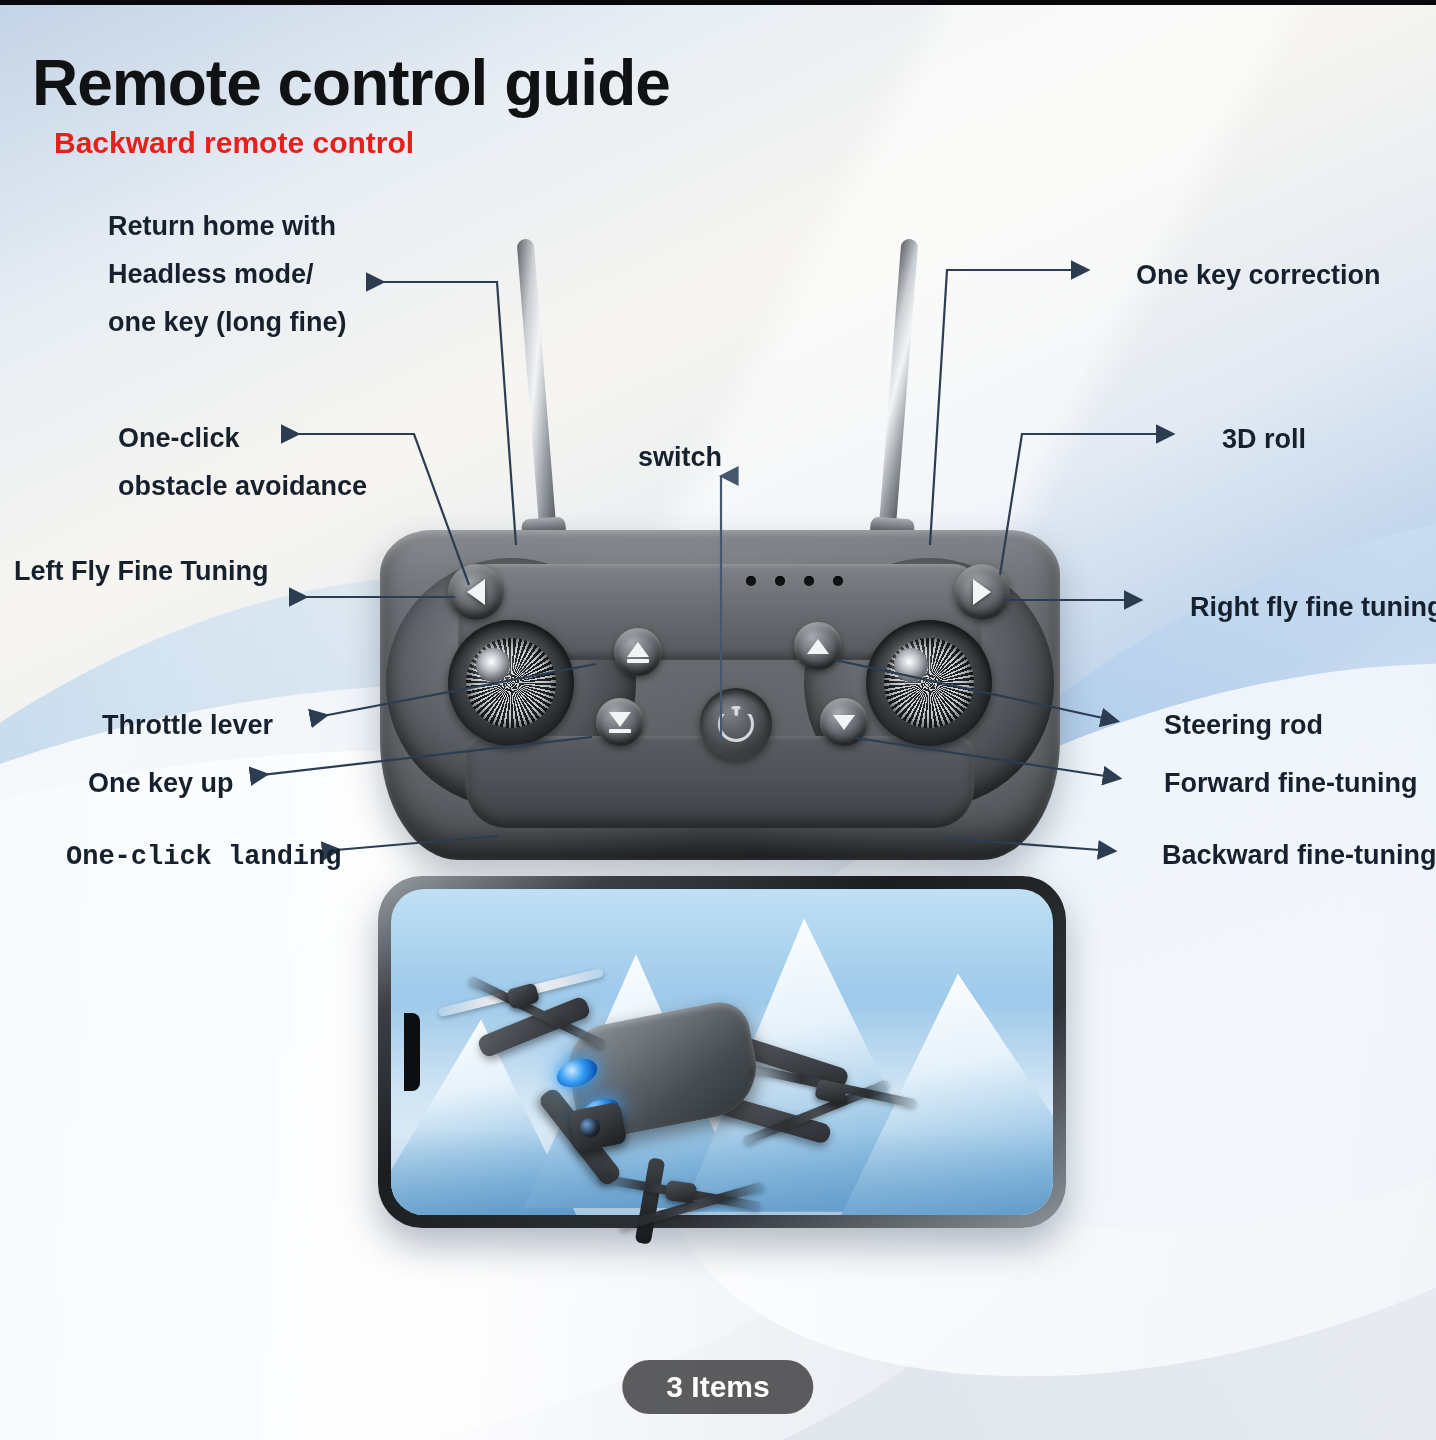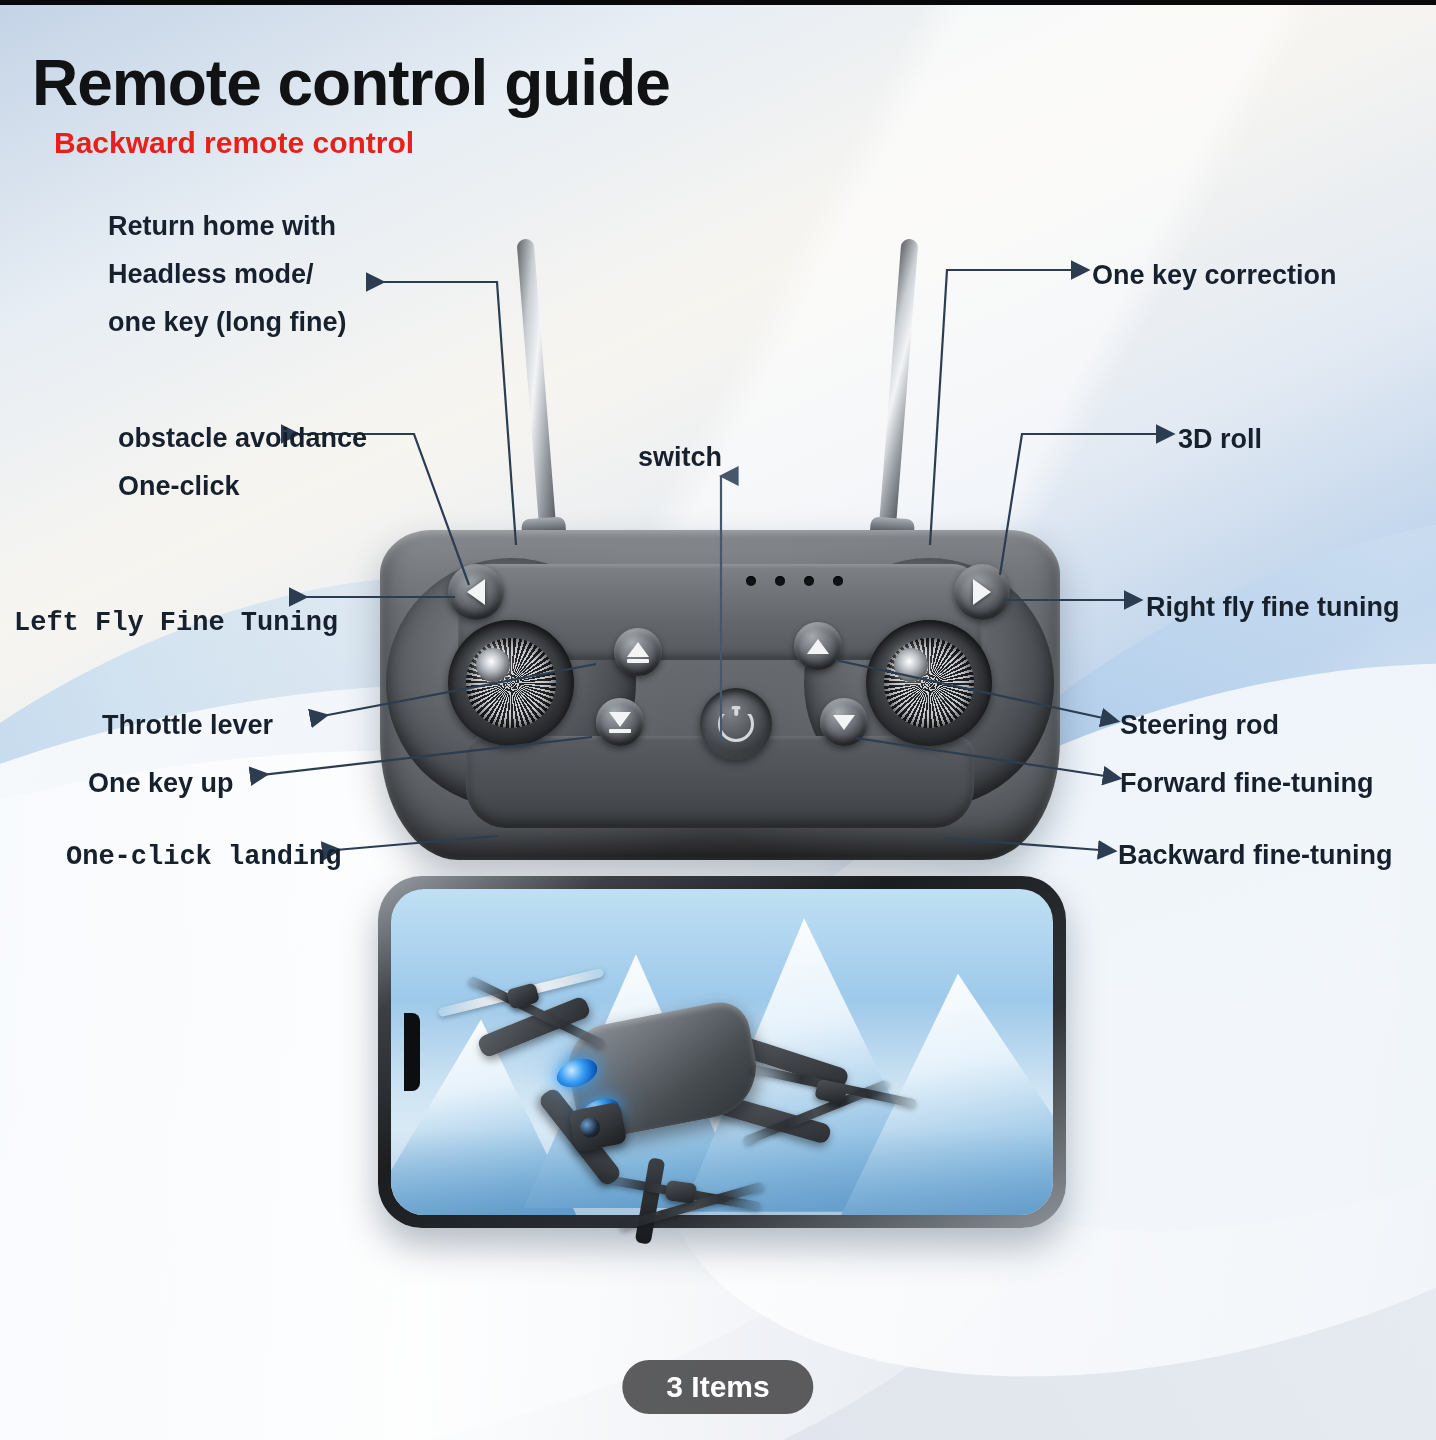--- a/index.html
+++ b/index.html
@@ -64,21 +64,21 @@
     font-size:30px;font-weight:700;color:#e8201b;white-space:nowrap;
   }
 
   
   .lbl{
     position:absolute;
     font-size:27px;font-weight:700;color:#17212e;
     white-space:nowrap;line-height:1.72;
   }
   .lbl.multi{white-space:normal;line-height:1.78;}
-  .lbl.r{text-align:right;}
+  .lbl.r{text-align:right;margin-left:44px;}
 
   
   #leaders{position:absolute;left:0;top:0;width:1436px;height:1440px;pointer-events:none;}
 
   
   #ctrl{position:absolute;left:370px;top:230px;width:700px;height:650px;}
 
   .antenna{position:absolute;width:17px;height:300px;
     background:linear-gradient(100deg,#5d6166 0%,#c9ced3 26%,#f2f4f6 46%,#9aa0a6 72%,#4e5257 100%);
     border-radius:9px 9px 4px 4px;}
@@ -403,24 +403,24 @@
       <path d="M721,740 L721,476" stroke="#46566b" marker-end="url(#arrU)"></path>
     </g>
   </svg>
 
   <div class="lbl multi" style="left:108px;top:202px;width:300px;">
       <div>Return home with</div>
       <div>Headless mode/</div>
       <div>one key (long fine)</div>
     </div>
   <div class="lbl multi" style="left:118px;top:414px;width:290px;">
+      <div>One-click</div>
       <div>obstacle avoidance</div>
-      <div>One-click</div>
     </div>
-  <div class="lbl" style="left:14px;top:600px;font-family:Liberation Mono, monospace;">Left Fly Fine Tuning</div>
+  <div class="lbl" style="left:14px;top:548px;">Left Fly Fine Tuning</div>
   <div class="lbl" style="left:102px;top:702px;">Throttle lever</div>
   <div class="lbl" style="left:88px;top:760px;">One key up</div>
   <div class="lbl" style="left:66px;top:834px;font-family:Liberation Mono, monospace;">One-click landing</div>
 
   <div class="lbl r" style="left:1092px;top:252px;">One key correction</div>
   <div class="lbl r" style="left:1178px;top:416px;">3D roll</div>
   <div class="lbl r" style="left:1146px;top:584px;">Right fly fine tuning</div>
   <div class="lbl r" style="left:1120px;top:702px;">Steering rod</div>
   <div class="lbl r" style="left:1120px;top:760px;">Forward fine-tuning</div>
   <div class="lbl r" style="left:1118px;top:832px;">Backward fine-tuning</div>

